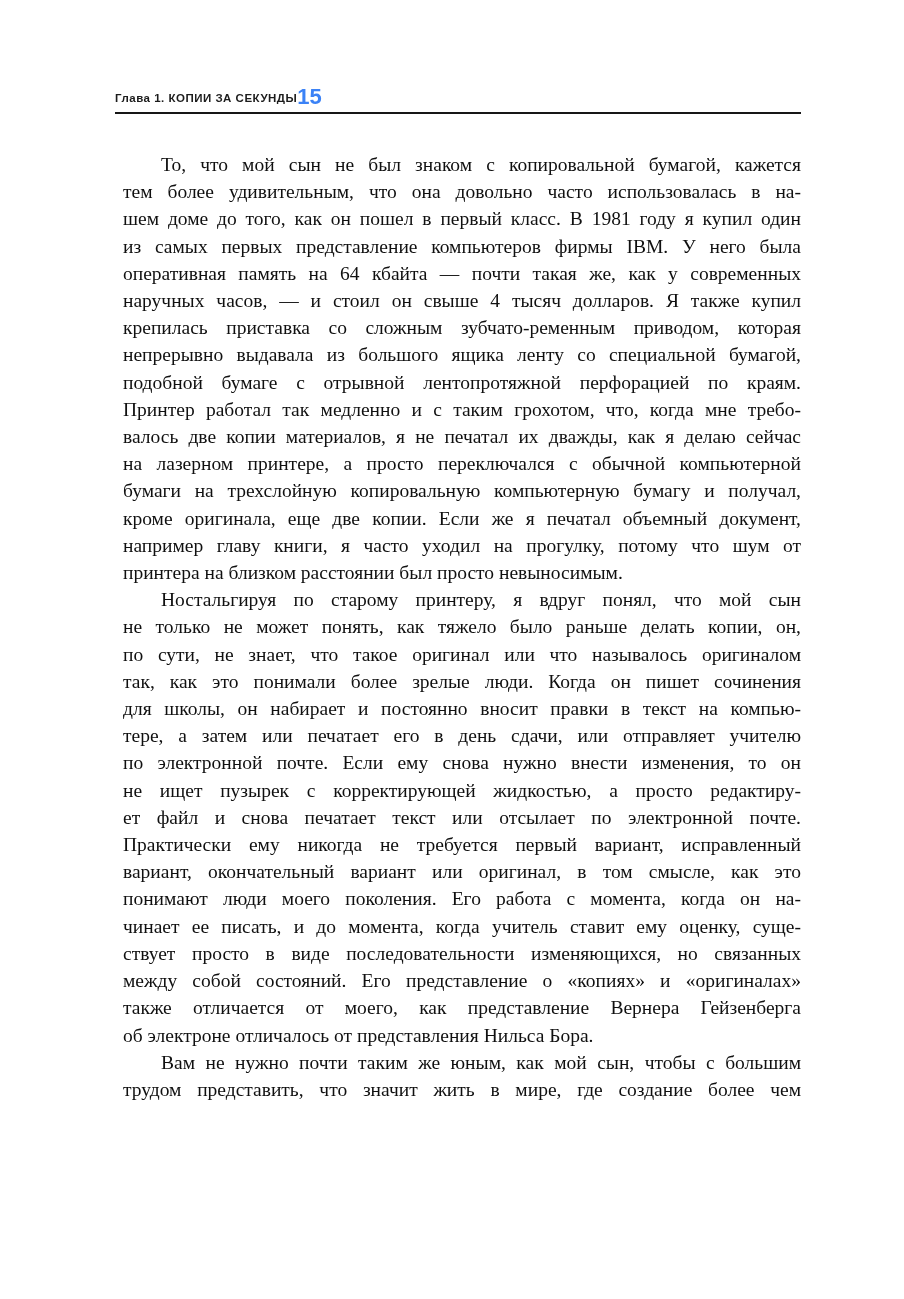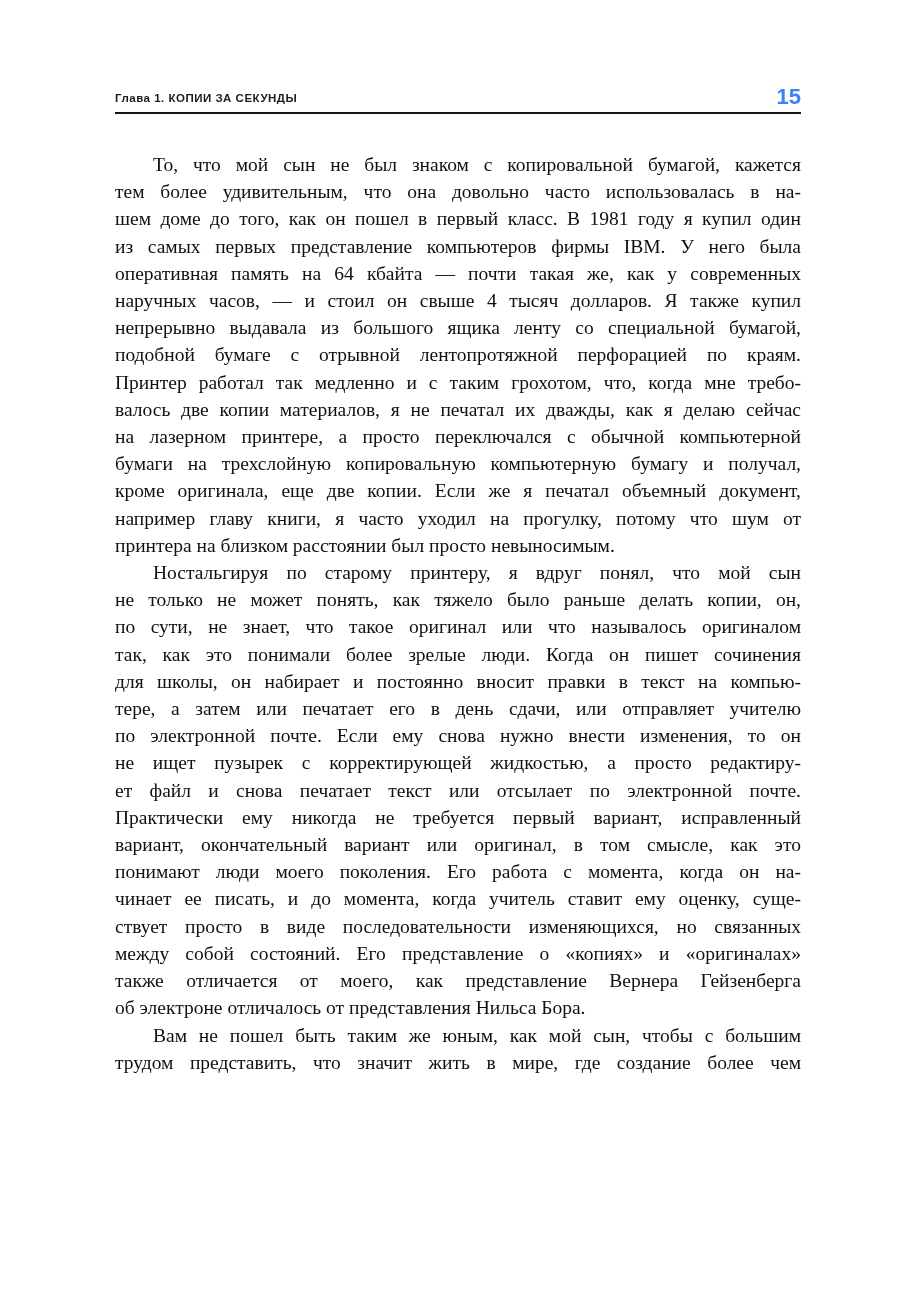--- a/index.html
+++ b/index.html
@@ -12,21 +12,21 @@
     width: 904px;
     height: 1299px;
     box-sizing: border-box;
     background: #ffffff;
     padding: 86px 103px 0 115px;
     overflow: hidden;
     color: #121212;
   }
   .page-header {
     display: flex;
-    justify-content: space-between;
+    justify-content: flex-start;
     align-items: flex-end;
     font-family: "Liberation Sans", sans-serif;
   }
   .running-title {
     font-size: 11.5px;
     font-weight: 700;
     letter-spacing: 0.5px;
     color: #1c1c1c;
     padding-bottom: 5px;
     text-transform: none;
@@ -50,20 +50,21 @@
     line-height: 27.2px;
     color: #101010;
   }
   .para {
     margin: 0;
     padding: 0;
   }
   .line {
     text-align: justify;
     text-align-last: justify;
+    margin-left: 8px;
   }
   .line.first {
     text-indent: 38px;
   }
   .line.last {
     text-align-last: left;
   }
 </style>
 </head>
 <body>
@@ -75,20 +76,21 @@
   </div>
   <div class="header-rule"></div>
   <main class="body-text" id="body-text">
       <div class="para">
         <div class="line first">То, что мой сын не был знаком с копировальной бумагой, кажется</div>
         <div class="line">тем более удивительным, что она довольно часто использовалась в на-</div>
         <div class="line">шем доме до того, как он пошел в первый класс. В 1981 году я купил один</div>
         <div class="line">из самых первых представление компьютеров фирмы IBM. У него была</div>
         <div class="line">оперативная память на 64 кбайта — почти такая же, как у современных</div>
         <div class="line">наручных часов, — и стоил он свыше 4 тысяч долларов. Я также купил</div>
+        <div class="line">крепилась приставка со сложным зубчато-ременным приводом, которая</div>
         <div class="line">непрерывно выдавала из большого ящика ленту со специальной бумагой,</div>
         <div class="line">подобной бумаге с отрывной лентопротяжной перфорацией по краям.</div>
         <div class="line">Принтер работал так медленно и с таким грохотом, что, когда мне требо-</div>
         <div class="line">валось две копии материалов, я не печатал их дважды, как я делаю сейчас</div>
         <div class="line">на лазерном принтере, а просто переключался с обычной компьютерной</div>
         <div class="line">бумаги на трехслойную копировальную компьютерную бумагу и получал,</div>
         <div class="line">кроме оригинала, еще две копии. Если же я печатал объемный документ,</div>
         <div class="line">например главу книги, я часто уходил на прогулку, потому что шум от</div>
         <div class="line last">принтера на близком расстоянии был просто невыносимым.</div>
       </div>
@@ -105,17 +107,17 @@
         <div class="line">Практически ему никогда не требуется первый вариант, исправленный</div>
         <div class="line">вариант, окончательный вариант или оригинал, в том смысле, как это</div>
         <div class="line">понимают люди моего поколения. Его работа с момента, когда он на-</div>
         <div class="line">чинает ее писать, и до момента, когда учитель ставит ему оценку, суще-</div>
         <div class="line">ствует просто в виде последовательности изменяющихся, но связанных</div>
         <div class="line">между собой состояний. Его представление о «копиях» и «оригиналах»</div>
         <div class="line">также отличается от моего, как представление Вернера Гейзенберга</div>
         <div class="line last">об электроне отличалось от представления Нильса Бора.</div>
       </div>
       <div class="para">
-        <div class="line first">Вам не пошел быть таким же юным, как мой сын, чтобы с большим</div>
+        <div class="line first">Вам не нужно почти таким же юным, как мой сын, чтобы с большим</div>
         <div class="line">трудом представить, что значит жить в мире, где создание более чем</div>
       </div>
     </main>
 </div>
 
 </body></html>

